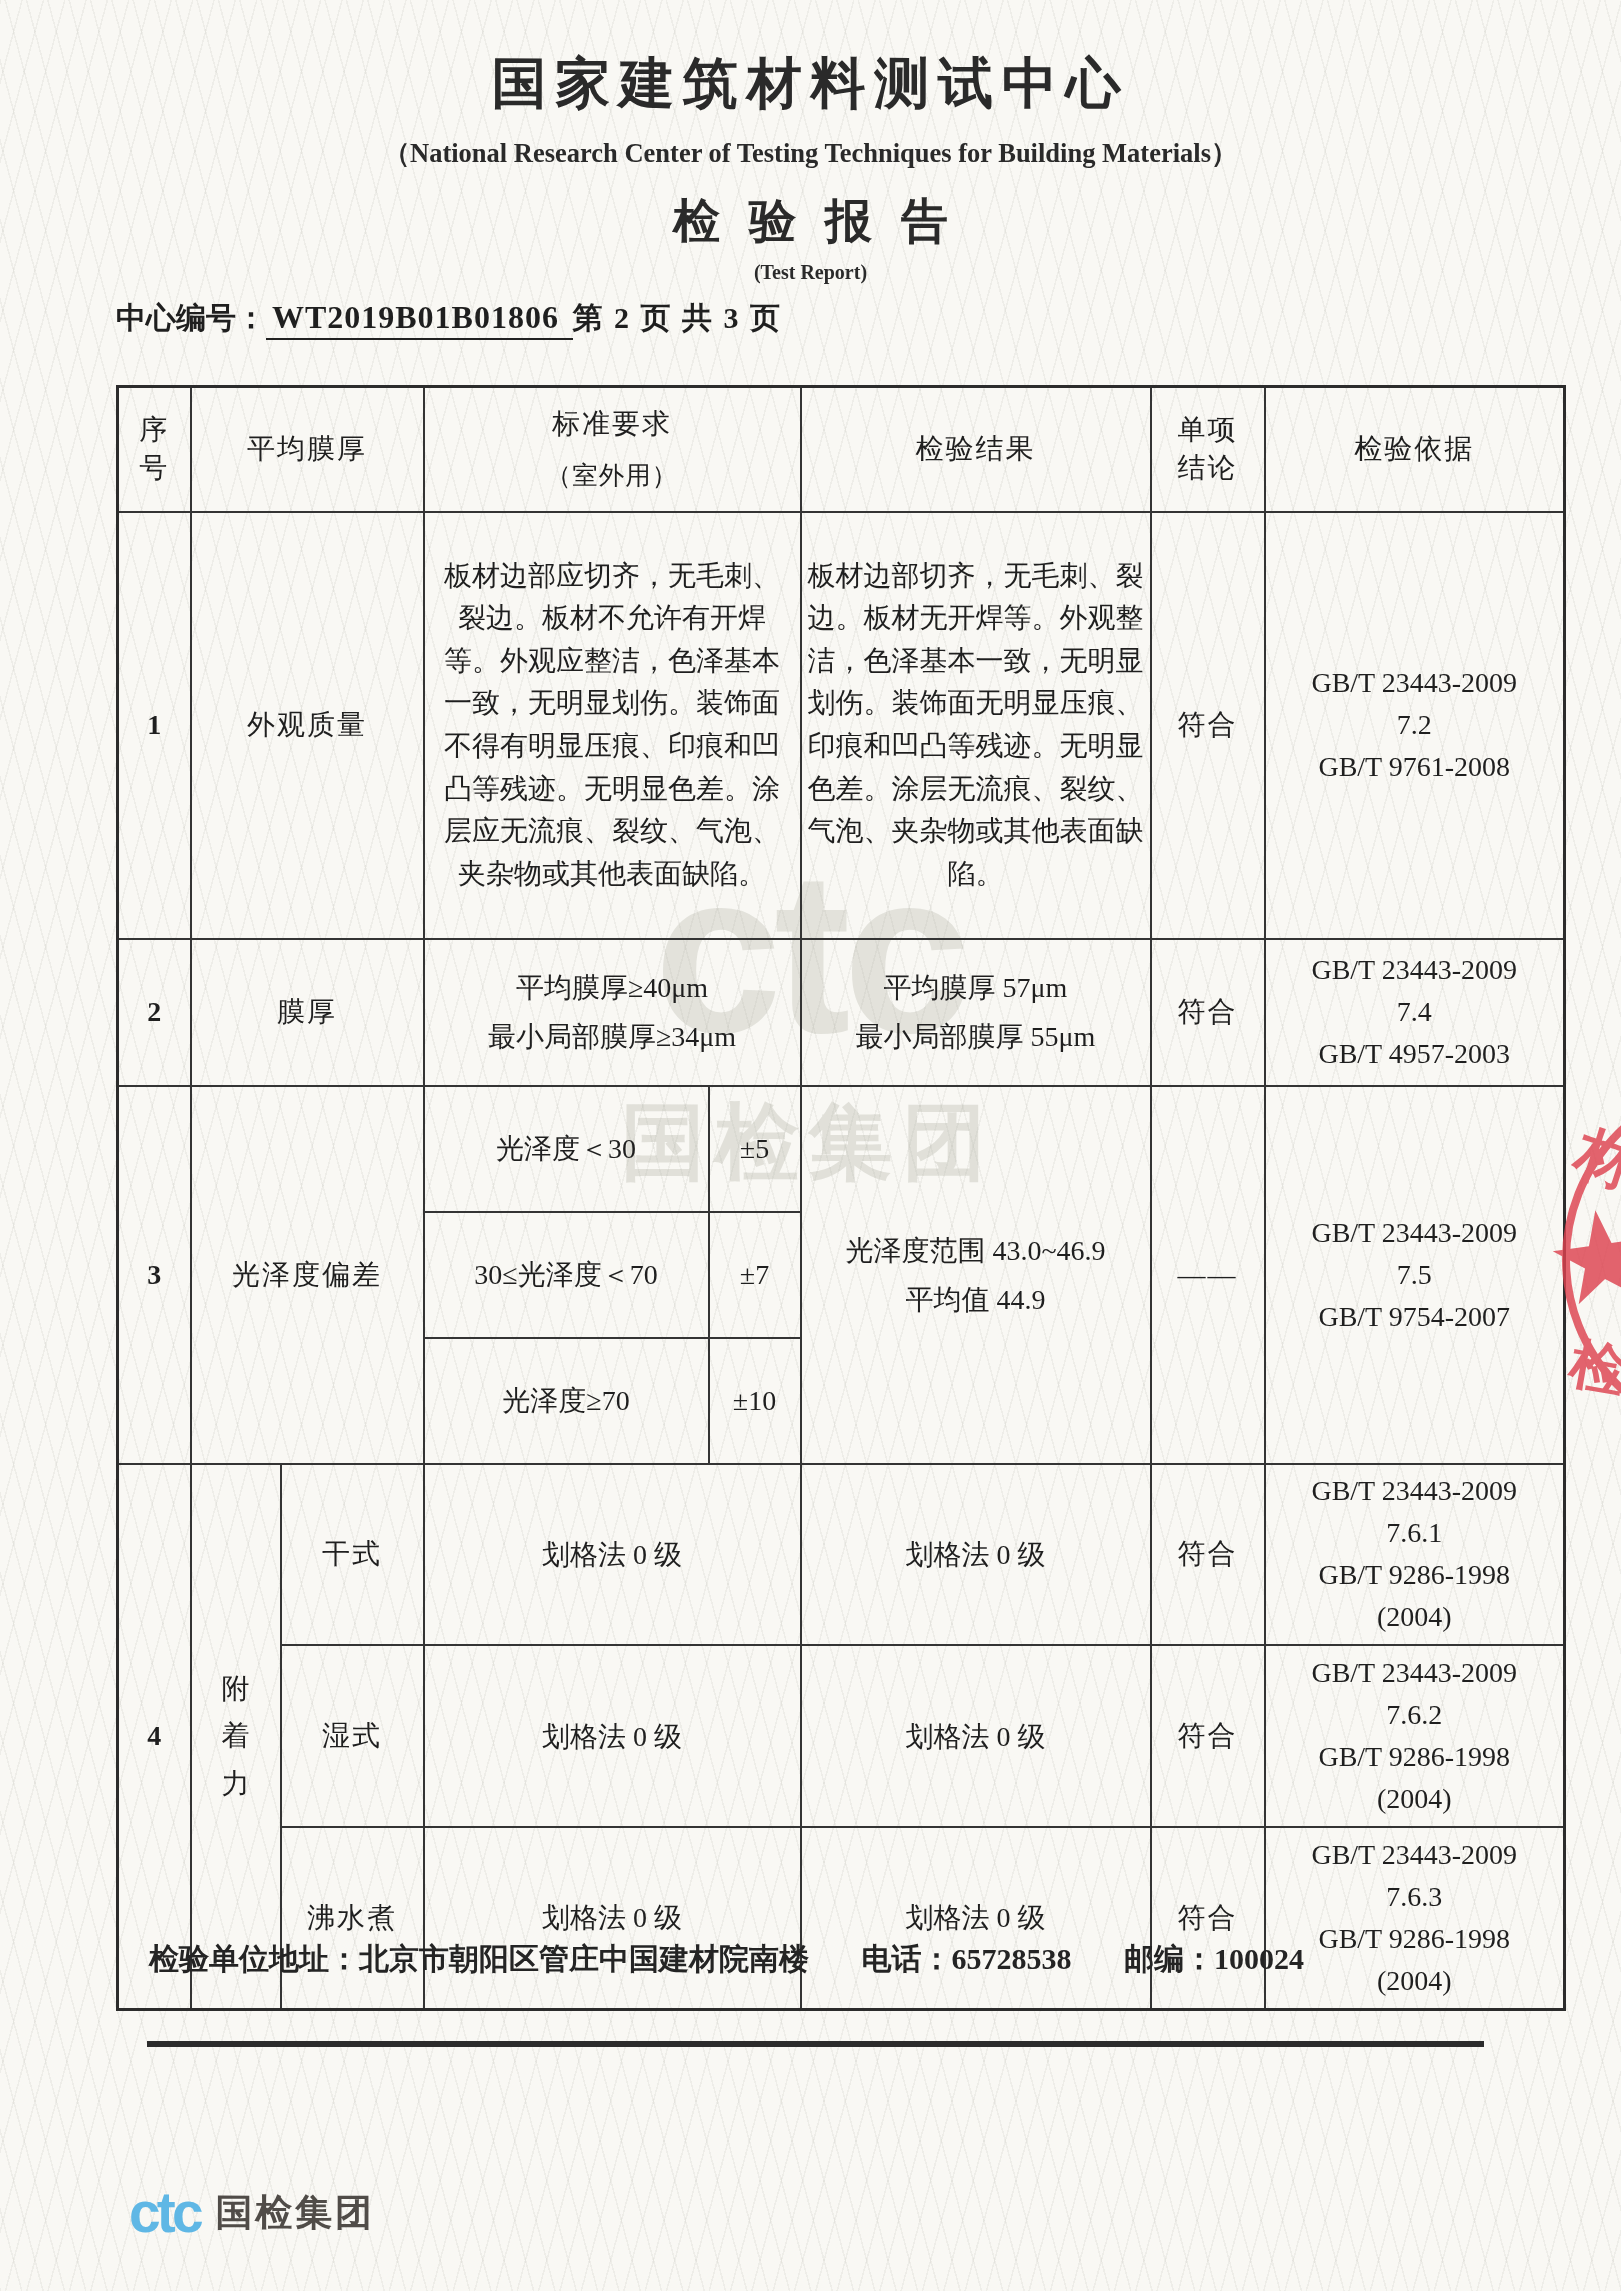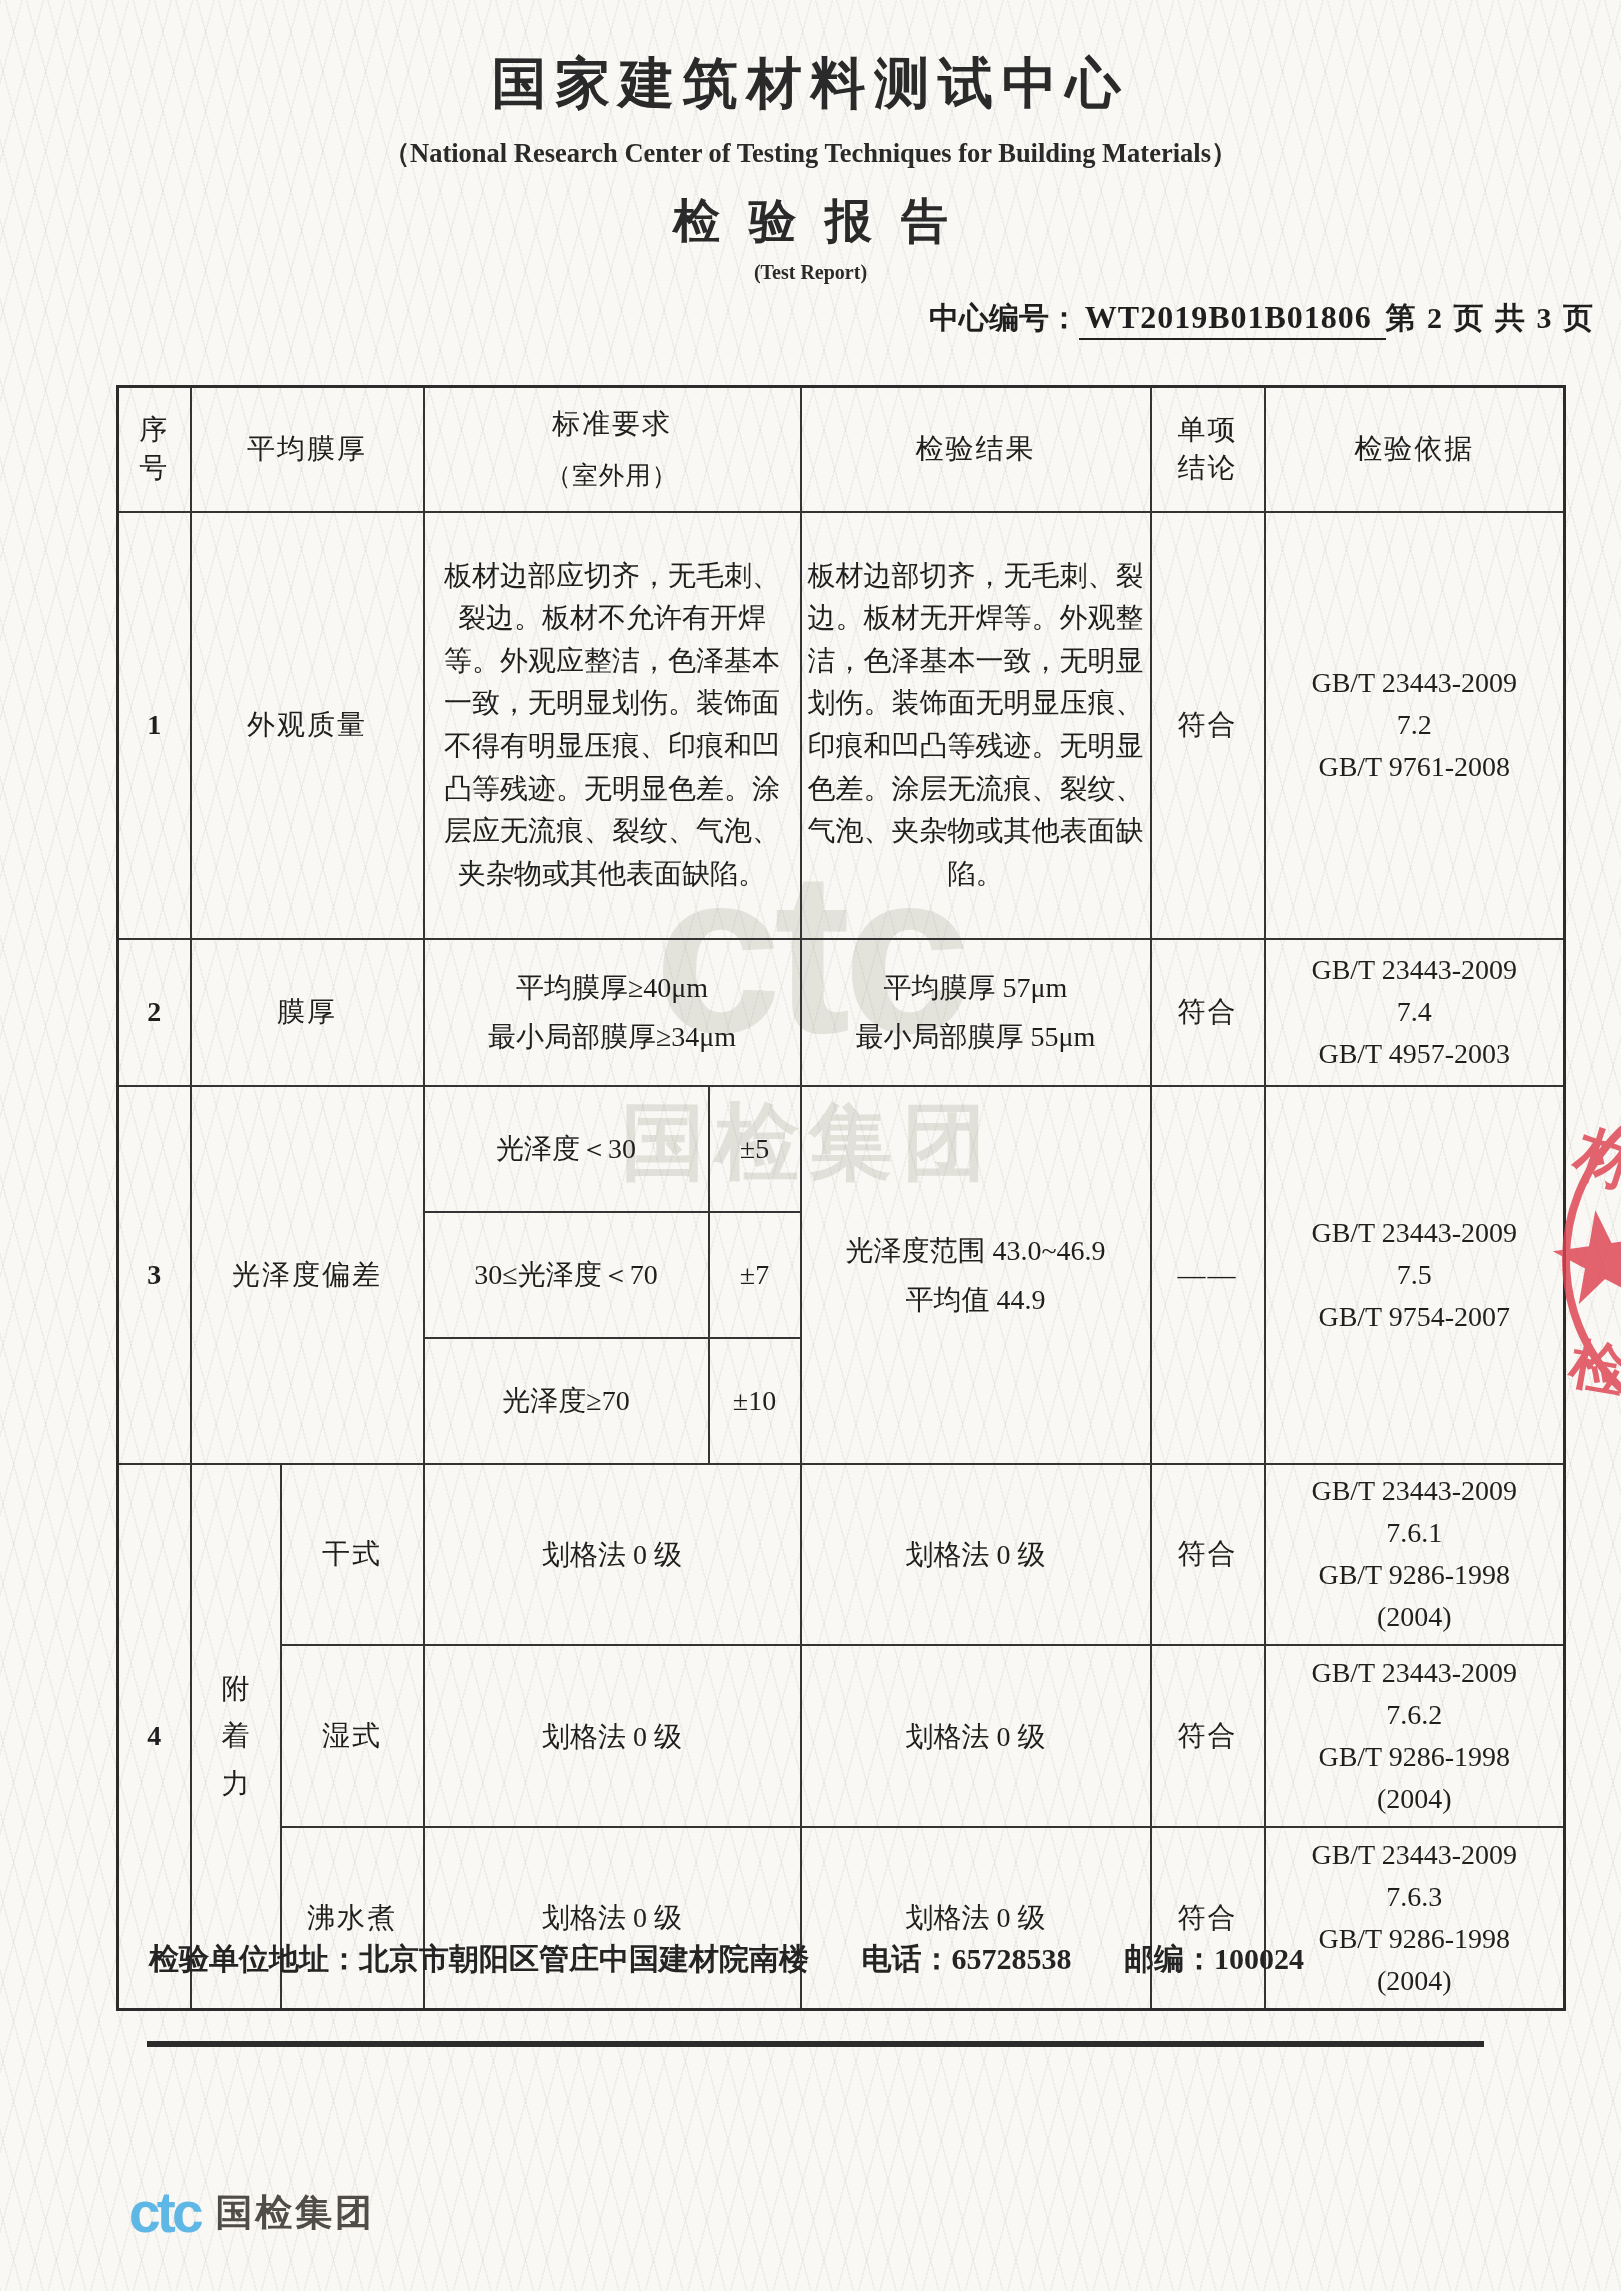--- a/index.html
+++ b/index.html
@@ -14,21 +14,21 @@
     font-family:"Liberation Serif","DejaVu Serif",serif;
     color:#1f1f1f;
     overflow:hidden;
   }
   
   .doc-header{position:absolute;top:47px;left:88px;width:1445px;text-align:center;z-index:2;}
   .org-cn{font-size:55px;font-weight:bold;letter-spacing:8.8px;color:#2a2a2a;margin:0;}
   .org-en{font-size:26.5px;font-weight:bold;margin-top:13.7px;color:#2a2a2a;}
   .report-cn{font-size:47px;font-weight:bold;letter-spacing:29px;text-indent:29px;margin-top:19.6px;color:#2a2a2a;}
   .report-en{font-size:20px;font-weight:bold;margin-top:7.8px;color:#2a2a2a;}
-  .meta-row{position:absolute;top:298px;left:116px;width:1447px;display:flex;justify-content:flex-end;align-items:flex-end;z-index:2;margin-left:32px;}
+  .meta-row{position:absolute;top:298px;left:116px;width:1447px;display:flex;justify-content:flex-start;align-items:flex-end;z-index:2;}
   .center-no-label{font-size:30px;font-weight:bold;}
   .center-no{font-size:32px;font-weight:bold;border-bottom:2.9px solid #222;padding:0 13.7px 2.9px 5.9px;letter-spacing:1px;}
   .page-info{font-size:30px;font-weight:bold;letter-spacing:2px;}
   
   .watermark{position:absolute;left:529px;top:838px;width:559px;text-align:center;z-index:1;pointer-events:none;}
   .wm-logo{font-family:"Liberation Sans","DejaVu Sans",sans-serif;font-size:230px;font-weight:900;letter-spacing:-7.8px;color:rgba(175,175,163,.30);line-height:1;}
   .wm-text{font-size:84px;font-weight:bold;letter-spacing:9.8px;color:rgba(175,175,163,.33);margin-top:17.6px;}
   
   table.report{position:absolute;top:385px;left:116px;width:1447px;border-collapse:collapse;table-layout:fixed;z-index:2;background:transparent;}
   table.report td{border:2px solid #343434;text-align:center;vertical-align:middle;font-size:28px;padding:5.9px;overflow:hidden;}

